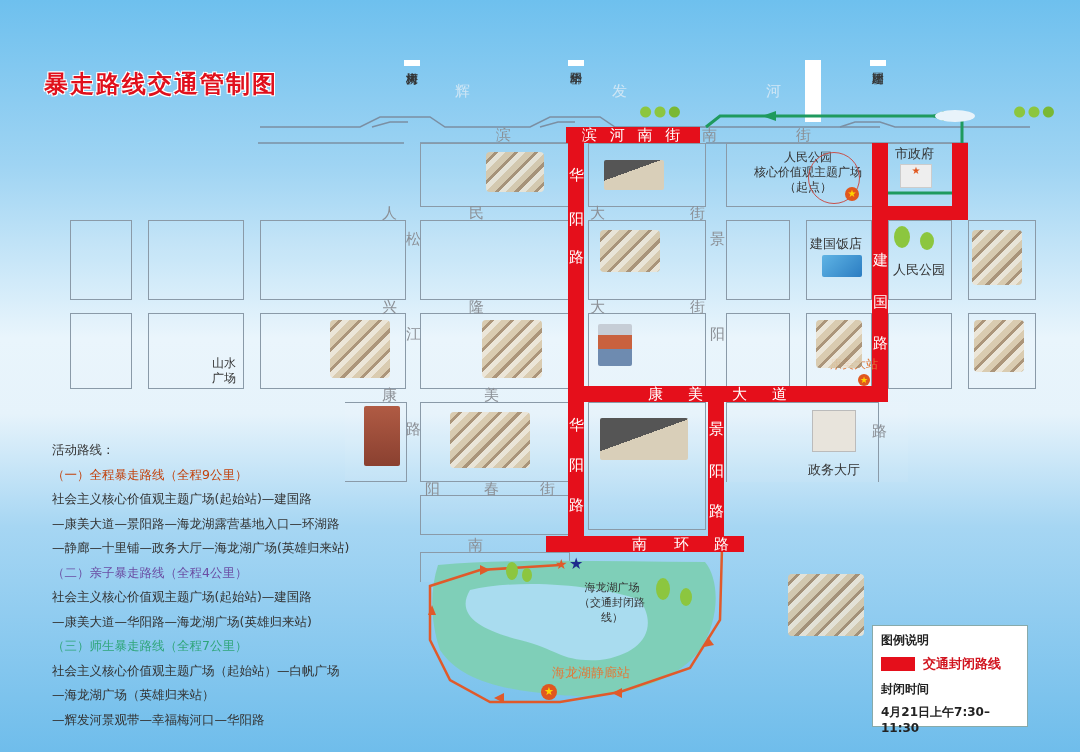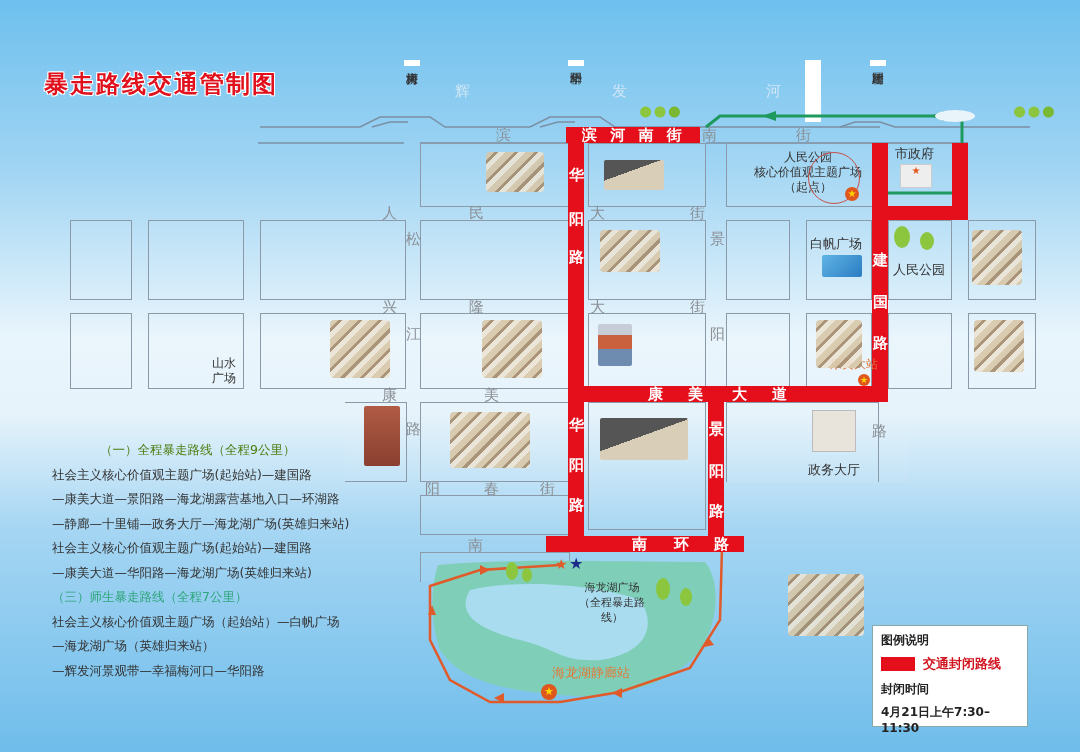--- a/index.html
+++ b/index.html
@@ -14,32 +14,32 @@
     letter-spacing:2px; text-shadow: 1px 1px 0 #fff, -1px -1px 0 #fff, 1px -1px 0 #fff, -1px 1px 0 #fff;
   }
   .block { position:absolute; border:1.5px solid #8a9aa8; box-sizing:border-box; background:rgba(255,255,255,0.05); }
   .road-label { position:absolute; font-size:15px; color:#8b8f95; }
   .bridge {
     position:absolute; background:#fff; width:16px; font-size:12px; color:#333;
     writing-mode: vertical-rl; text-align:center; line-height:16px; padding:3px 0;
   }
   .bridge.blank { height:56px; }
   .red { position:absolute; background:#e50f1b; }
-  .red-label { position:absolute; color:#fff; font-weight:bold; font-size:15px; }
+  .red-label { position:absolute; color:#fff; font-weight:normal; font-size:15px; }
   .place { position:absolute; font-size:12px; color:#333; text-align:center; line-height:15px; }
   .bld { position:absolute; }
   .legend {
     position:absolute; left:872px; top:625px; width:156px; height:102px;
     background:#fff; border:1px solid #8aa; box-sizing:border-box; padding:6px 8px;
   }
   .legend .lt { font-size:12px; font-weight:bold; color:#222; }
   .legend .swatch { display:inline-block; width:34px; height:14px; background:#e50f1b; vertical-align:middle; }
   .legend .ll { font-size:13px; font-weight:bold; color:#d1141f; margin-left:8px; vertical-align:middle;text-align:center; }
   .routes { position:absolute; left:52px; top:438px; font-size:12.5px; color:#333; line-height:24.5px; }
-  .routes .h1 { color:#4d7c0f;margin-left:48px; }
+  .routes .h1 { color:#c2410c; }
   .routes .h2 { color:#6a4da3; }
   .routes .h3 { color:#2fa57a; }
 </style>
 </head>
 <body>
 
 <div class="abs title">暴走路线交通管制图</div>
 
 <svg class="abs" style="left:0;top:0" width="1080" height="752">
   <g stroke="#7b8fa3" stroke-width="1.5" fill="none">
@@ -192,41 +192,41 @@
   <div>人民公园</div>
   <div>核心价值观主题广场</div>
   <div>（起点）</div>
 </div>
 <div class="abs" style="left:808px;top:152px;width:50px;height:50px;border:1.5px solid #c9504a;border-radius:50%;"></div>
 <div class="abs" style="left:845px;top:187px;width:14px;height:14px;border-radius:50%;background:#e0571e;color:#ffd400;font-size:10px;line-height:14px;text-align:center;">★</div>
 
 <div class="place" style="left:895px;top:146px;font-size:13px;">市政府</div>
 <div class="abs" style="left:900px;top:164px;width:30px;height:22px;background:#eee;border:1px solid #ccc;color:#e0571e;font-size:10px;text-align:center;">★</div>
 
-<div class="place" style="left:810px;top:236px;font-size:13px;">白帆广场</div>
+<div class="place" style="left:810px;top:236px;font-size:13px;">建国饭店</div>
 <div class="abs" style="left:822px;top:255px;width:40px;height:22px;background:linear-gradient(135deg,#5fb4e5,#2b7dc2);border-radius:2px;"></div>
 
 <div class="abs" style="left:894px;top:226px;width:16px;height:22px;border-radius:50%;background:#8cc63f;"></div>
 <div class="abs" style="left:920px;top:232px;width:14px;height:18px;border-radius:50%;background:#8cc63f;"></div>
 <div class="place" style="left:893px;top:262px;font-size:13px;">人民公园</div>
 
 <div class="place" style="left:830px;top:357px;color:#e07a3a;font-size:12px;">康美大站</div>
 <div class="abs" style="left:858px;top:374px;width:12px;height:12px;border-radius:50%;background:#e0571e;color:#ffd400;font-size:9px;line-height:12px;text-align:center;">★</div>
 
 <div class="abs" style="left:812px;top:410px;width:42px;height:40px;background:#e8e4dc;border:1px solid #bbb;"></div>
 <div class="place" style="left:808px;top:462px;font-size:13px;">政务大厅</div>
 
 <div class="place" style="left:212px;top:356px;font-size:12px;text-align:right;">
   <div>山水</div>
   <div>广场</div>
 </div>
 
 <div class="place" style="left:572px;top:580px;width:80px;font-size:11px;">
   <div>海龙湖广场</div>
-  <div>（全程暴走路线）</div>
+  <div>（交通封闭路线）</div>
 </div>
 <div class="abs" style="left:555px;top:556px;color:#e05a2a;font-size:14px;">★</div>
 <div class="abs" style="left:569px;top:554px;color:#1d2a8c;font-size:16px;">★</div>
 
 <div class="place" style="left:512px;top:665px;color:#e07a3a;font-size:13px;margin-left:40px;">海龙湖静廊站</div>
 <div class="abs" style="left:541px;top:684px;width:16px;height:16px;border-radius:50%;background:#e0571e;color:#ffd400;font-size:11px;line-height:16px;text-align:center;">★</div>
 
 <div class="abs" style="left:506px;top:562px;width:12px;height:18px;border-radius:50%;background:#8cc63f;"></div>
 <div class="abs" style="left:522px;top:568px;width:10px;height:14px;border-radius:50%;background:#8cc63f;"></div>
 <div class="abs" style="left:656px;top:578px;width:14px;height:22px;border-radius:50%;background:#8cc63f;"></div>
@@ -242,24 +242,26 @@
   <div class="bld" style="left:598px;top:324px;width:34px;height:42px;background:linear-gradient(180deg,#c6cdd6 0 25%,#c9613e 25% 60%,#6e8bb0 60%);border-radius:2px;"></div>
   <div class="bld" style="left:816px;top:320px;width:46px;height:48px;background:repeating-linear-gradient(135deg,#d8c7a8 0 6px,#a58b6c 6px 9px,#ece4d4 9px 14px);border-radius:4px;opacity:0.9;"></div>
   <div class="bld" style="left:974px;top:320px;width:50px;height:52px;background:repeating-linear-gradient(135deg,#d8c7a8 0 6px,#a58b6c 6px 9px,#ece4d4 9px 14px);border-radius:4px;opacity:0.9;"></div>
   <div class="bld" style="left:364px;top:406px;width:36px;height:60px;background:linear-gradient(180deg,#b05b44,#8a4030);border-radius:2px;"></div>
   <div class="bld" style="left:450px;top:412px;width:80px;height:56px;background:repeating-linear-gradient(135deg,#d8c7a8 0 6px,#a58b6c 6px 9px,#ece4d4 9px 14px);border-radius:4px;opacity:0.9;"></div>
   <div class="bld" style="left:600px;top:418px;width:88px;height:42px;background:linear-gradient(160deg,#555 0 45%,#d9cfb9 45%);border-radius:2px;"></div>
   <div class="bld" style="left:788px;top:574px;width:76px;height:62px;background:repeating-linear-gradient(135deg,#d8c7a8 0 6px,#a58b6c 6px 9px,#ece4d4 9px 14px);border-radius:4px;opacity:0.9;"></div>
 </div>
 
 <div class="routes">
+  <div>活动路线：</div>
   <div class="h1">（一）全程暴走路线（全程9公里）</div>
   <div>社会主义核心价值观主题广场(起始站)—建国路</div>
   <div>—康美大道—景阳路—海龙湖露营基地入口—环湖路</div>
   <div>—静廊—十里铺—政务大厅—海龙湖广场(英雄归来站)</div>
+  <div class="h2">（二）亲子暴走路线（全程4公里）</div>
   <div>社会主义核心价值观主题广场(起始站)—建国路</div>
   <div>—康美大道—华阳路—海龙湖广场(英雄归来站)</div>
   <div class="h3">（三）师生暴走路线（全程7公里）</div>
   <div>社会主义核心价值观主题广场（起始站）—白帆广场</div>
   <div>—海龙湖广场（英雄归来站）</div>
   <div>—辉发河景观带—幸福梅河口—华阳路</div>
 </div>
 
 <div class="legend">
   <div class="lt">图例说明</div>

